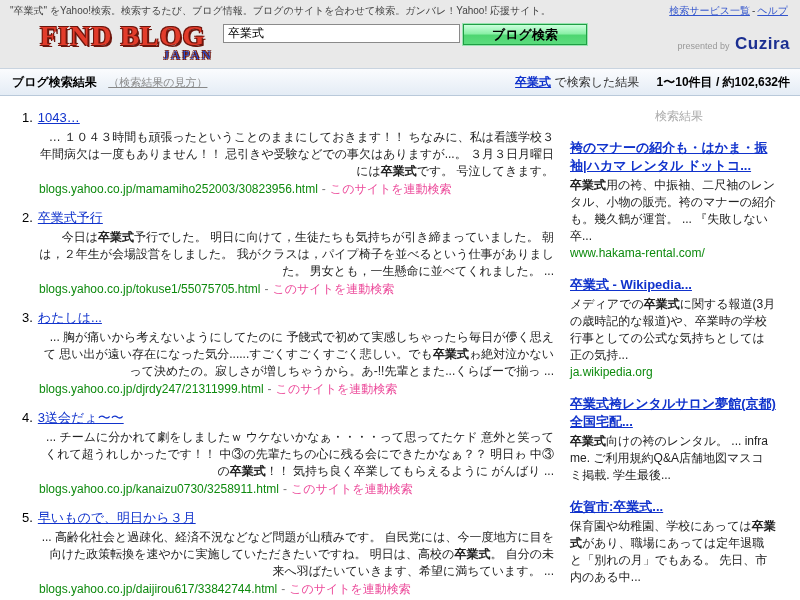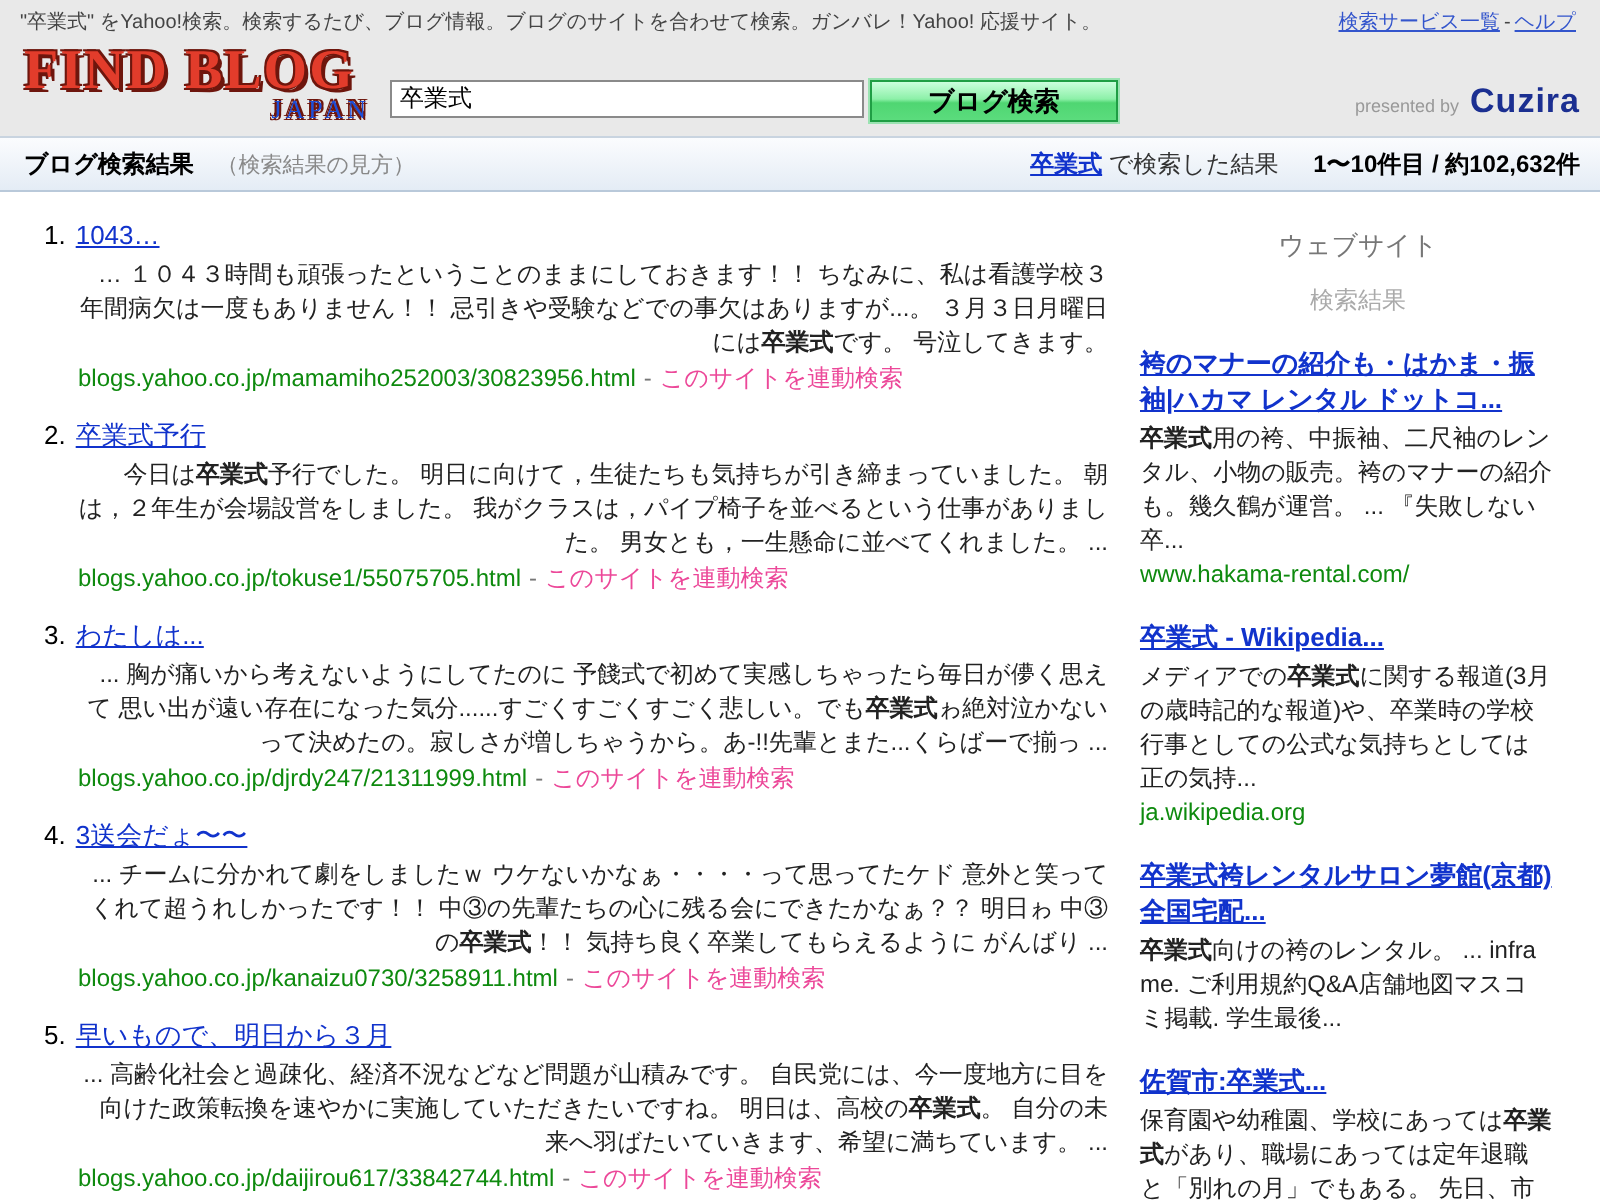--- a/index.html
+++ b/index.html
@@ -5,21 +5,21 @@
   * { margin:0; padding:0; box-sizing:border-box; }
   html,body { width:800px; height:600px; overflow:hidden; background:#fff;
               font-family:"Liberation Sans", sans-serif; color:#222; }
   a { cursor:pointer; }
 
   
   .header { background:#e9e9e9; border-bottom:1px solid #c9d4e0; }
   .topstrip { display:flex; justify-content:space-between; align-items:center;
               padding:4px 10px 2px 10px; font-size:10px; color:#444; }
   .topstrip .toplinks a { color:#3355cc; text-decoration:underline; margin:0 2px; font-size:10px; }
-  .header-row { display:flex; align-items:flex-end; padding:2px 10px 7px 12px; }
+  .header-row { display:flex; align-items:flex-start; padding:2px 10px 7px 12px;margin-left:28px; }
   .logo { width:183px; line-height:1; user-select:none; }
   .logo-main { font-family:"Liberation Serif", serif; font-weight:bold; font-size:28px;
                color:#e23c2b; letter-spacing:1px; white-space:nowrap;
                text-shadow:-1px -1px 0 #6e160d, 1px -1px 0 #6e160d, -1px 1px 0 #6e160d,
                            2px 2px 0 #6e160d; }
   .logo-sub  { font-family:"Liberation Serif", serif; font-weight:normal; font-size:13px;
                color:#1d4ed8; text-align:right; margin-top:-2px; padding-right:10px;
                letter-spacing:2px;
                text-shadow:-1px -1px 0 #6e160d, 1px -1px 0 #6e160d, -1px 1px 0 #6e160d,
                            1px 1px 0 #6e160d; }
@@ -30,21 +30,21 @@
                    color:#000; background:linear-gradient(#ccffdd 0%, #8cf0a8 45%, #4fd672 55%, #5bdc7d 100%);
                    border:1px solid #1f9e44; outline:1px solid #9be3b2; cursor:pointer; }
   .presented { margin-left:auto; margin-top:12px; font-size:9px; color:#999; white-space:nowrap; }
   .brand { font-size:17px; font-weight:bold; color:#1b2f91; letter-spacing:0.5px; margin-left:3px; }
 
   
   .results-bar { display:flex; justify-content:space-between; align-items:center;
                  background:linear-gradient(#fbfcfe, #e4ecf5); border-bottom:1px solid #b9c9da;
                  padding:5px 10px 4px 12px; font-size:12px; }
   .rb-left b { font-size:12px; color:#000; }
-  .rb-hint { color:#888; font-size:11px; margin-left:8px; }
+  .rb-hint { color:#888; font-size:11px; text-decoration:underline; margin-left:8px; }
   .rb-right { color:#333; }
   .rb-query { color:#1133cc; font-weight:bold; text-decoration:underline; }
   .rb-count { font-weight:bold; color:#000; margin-left:14px; }
 
   
   .content { display:flex; }
   .results-col { flex:0 0 560px; padding:14px 0 0 22px; }
   .result { margin-bottom:13px; width:532px; font-size:12px; }
   .result-head { font-size:13px; line-height:16px; }
   .result-num { color:#000; margin-right:5px; }
@@ -153,21 +153,20 @@
         </div>
         <div class="result-body">... 高齢化社会と過疎化、経済不況などなど問題が山積みです。 自民党には、今一度地方に目を向けた政策転換を速やかに実施していただきたいですね。 明日は、高校の<b>卒業式</b>。 自分の未来へ羽ばたいていきます、希望に満ちています。 ...</div>
         <div class="url-line">
           <span class="result-url url">blogs.yahoo.co.jp/daijirou617/33842744.html</span><span class="url-sep">-</span><a class="assoc-link">このサイトを連動検索</a>
         </div>
       </div>
 
   </div>
 
   <div class="sidebar">
-    <div class="side-heading">ウェブサイト</div>
     <div class="side-sub">検索結果</div>
 
       <div class="side-item">
         <a class="side-title">袴のマナーの紹介も・はかま・振袖|ハカマ レンタル ドットコ...</a>
         <div class="side-body"><b>卒業式</b>用の袴、中振袖、二尺袖のレンタル、小物の販売。袴のマナーの紹介も。幾久鶴が運営。 ... 『失敗しない卒...</div>
         <div class="side-url">www.hakama-rental.com/</div>
       </div>
 
       <div class="side-item">
         <a class="side-title">卒業式 - Wikipedia...</a>

